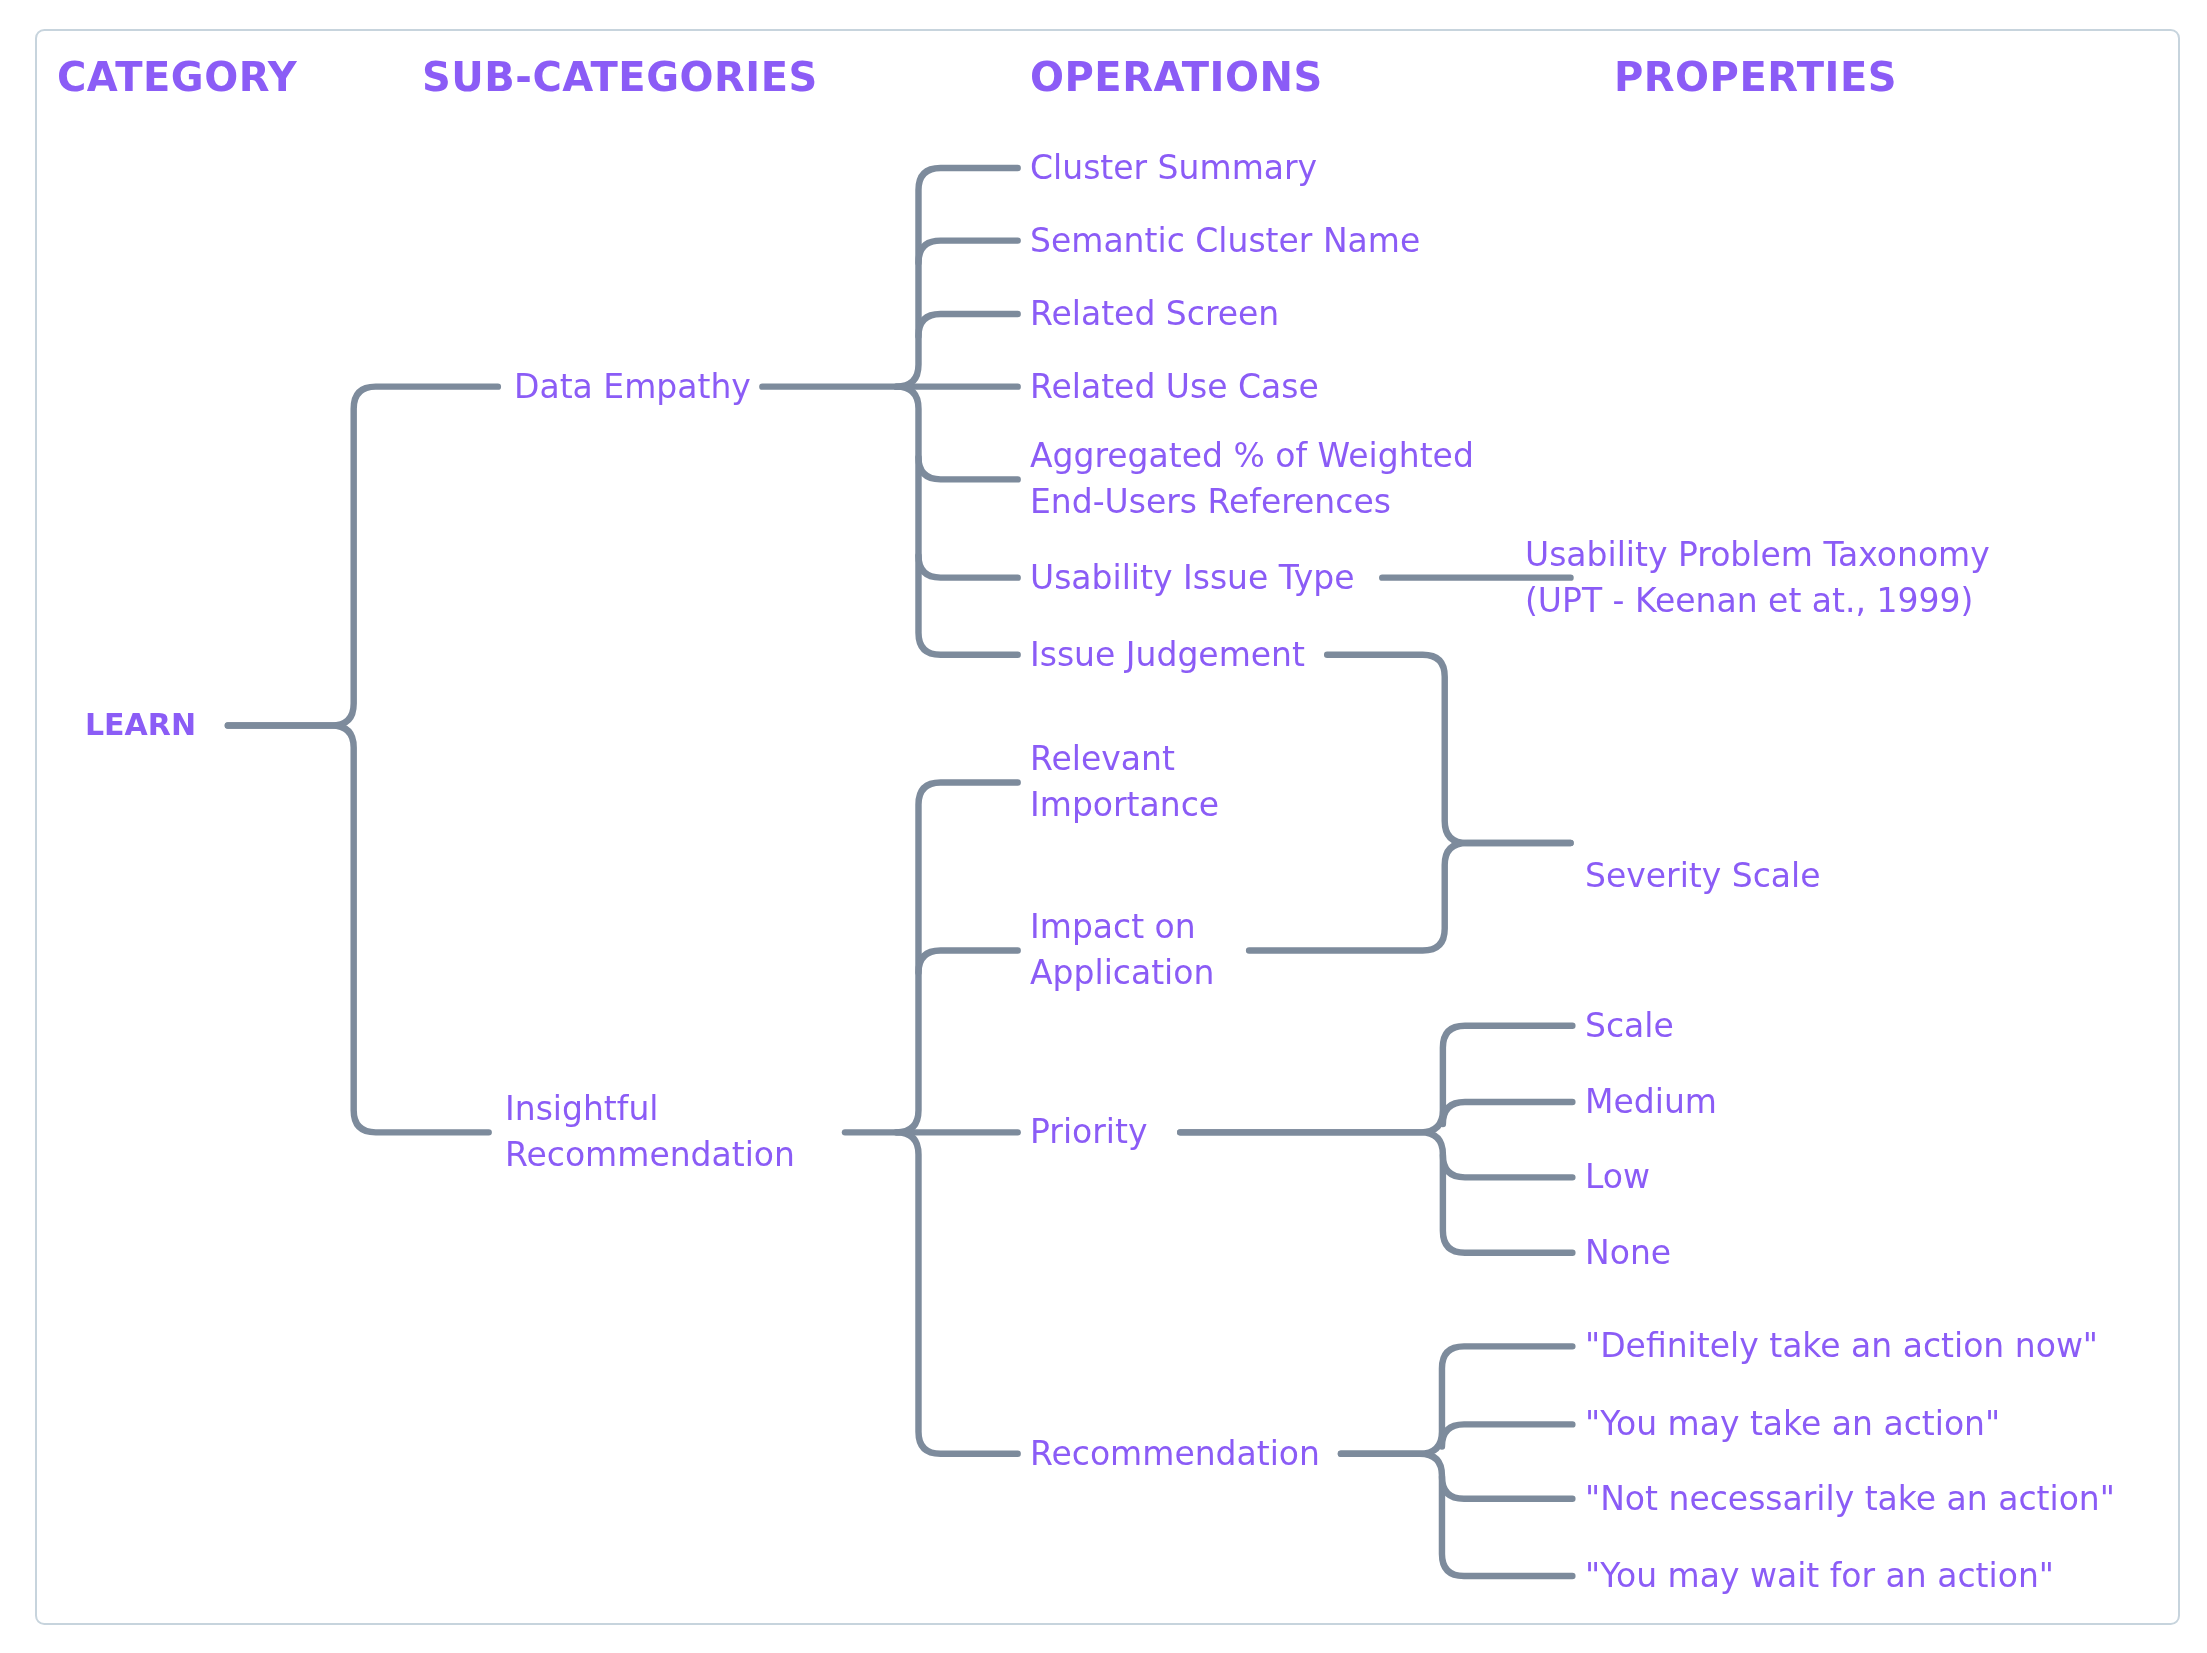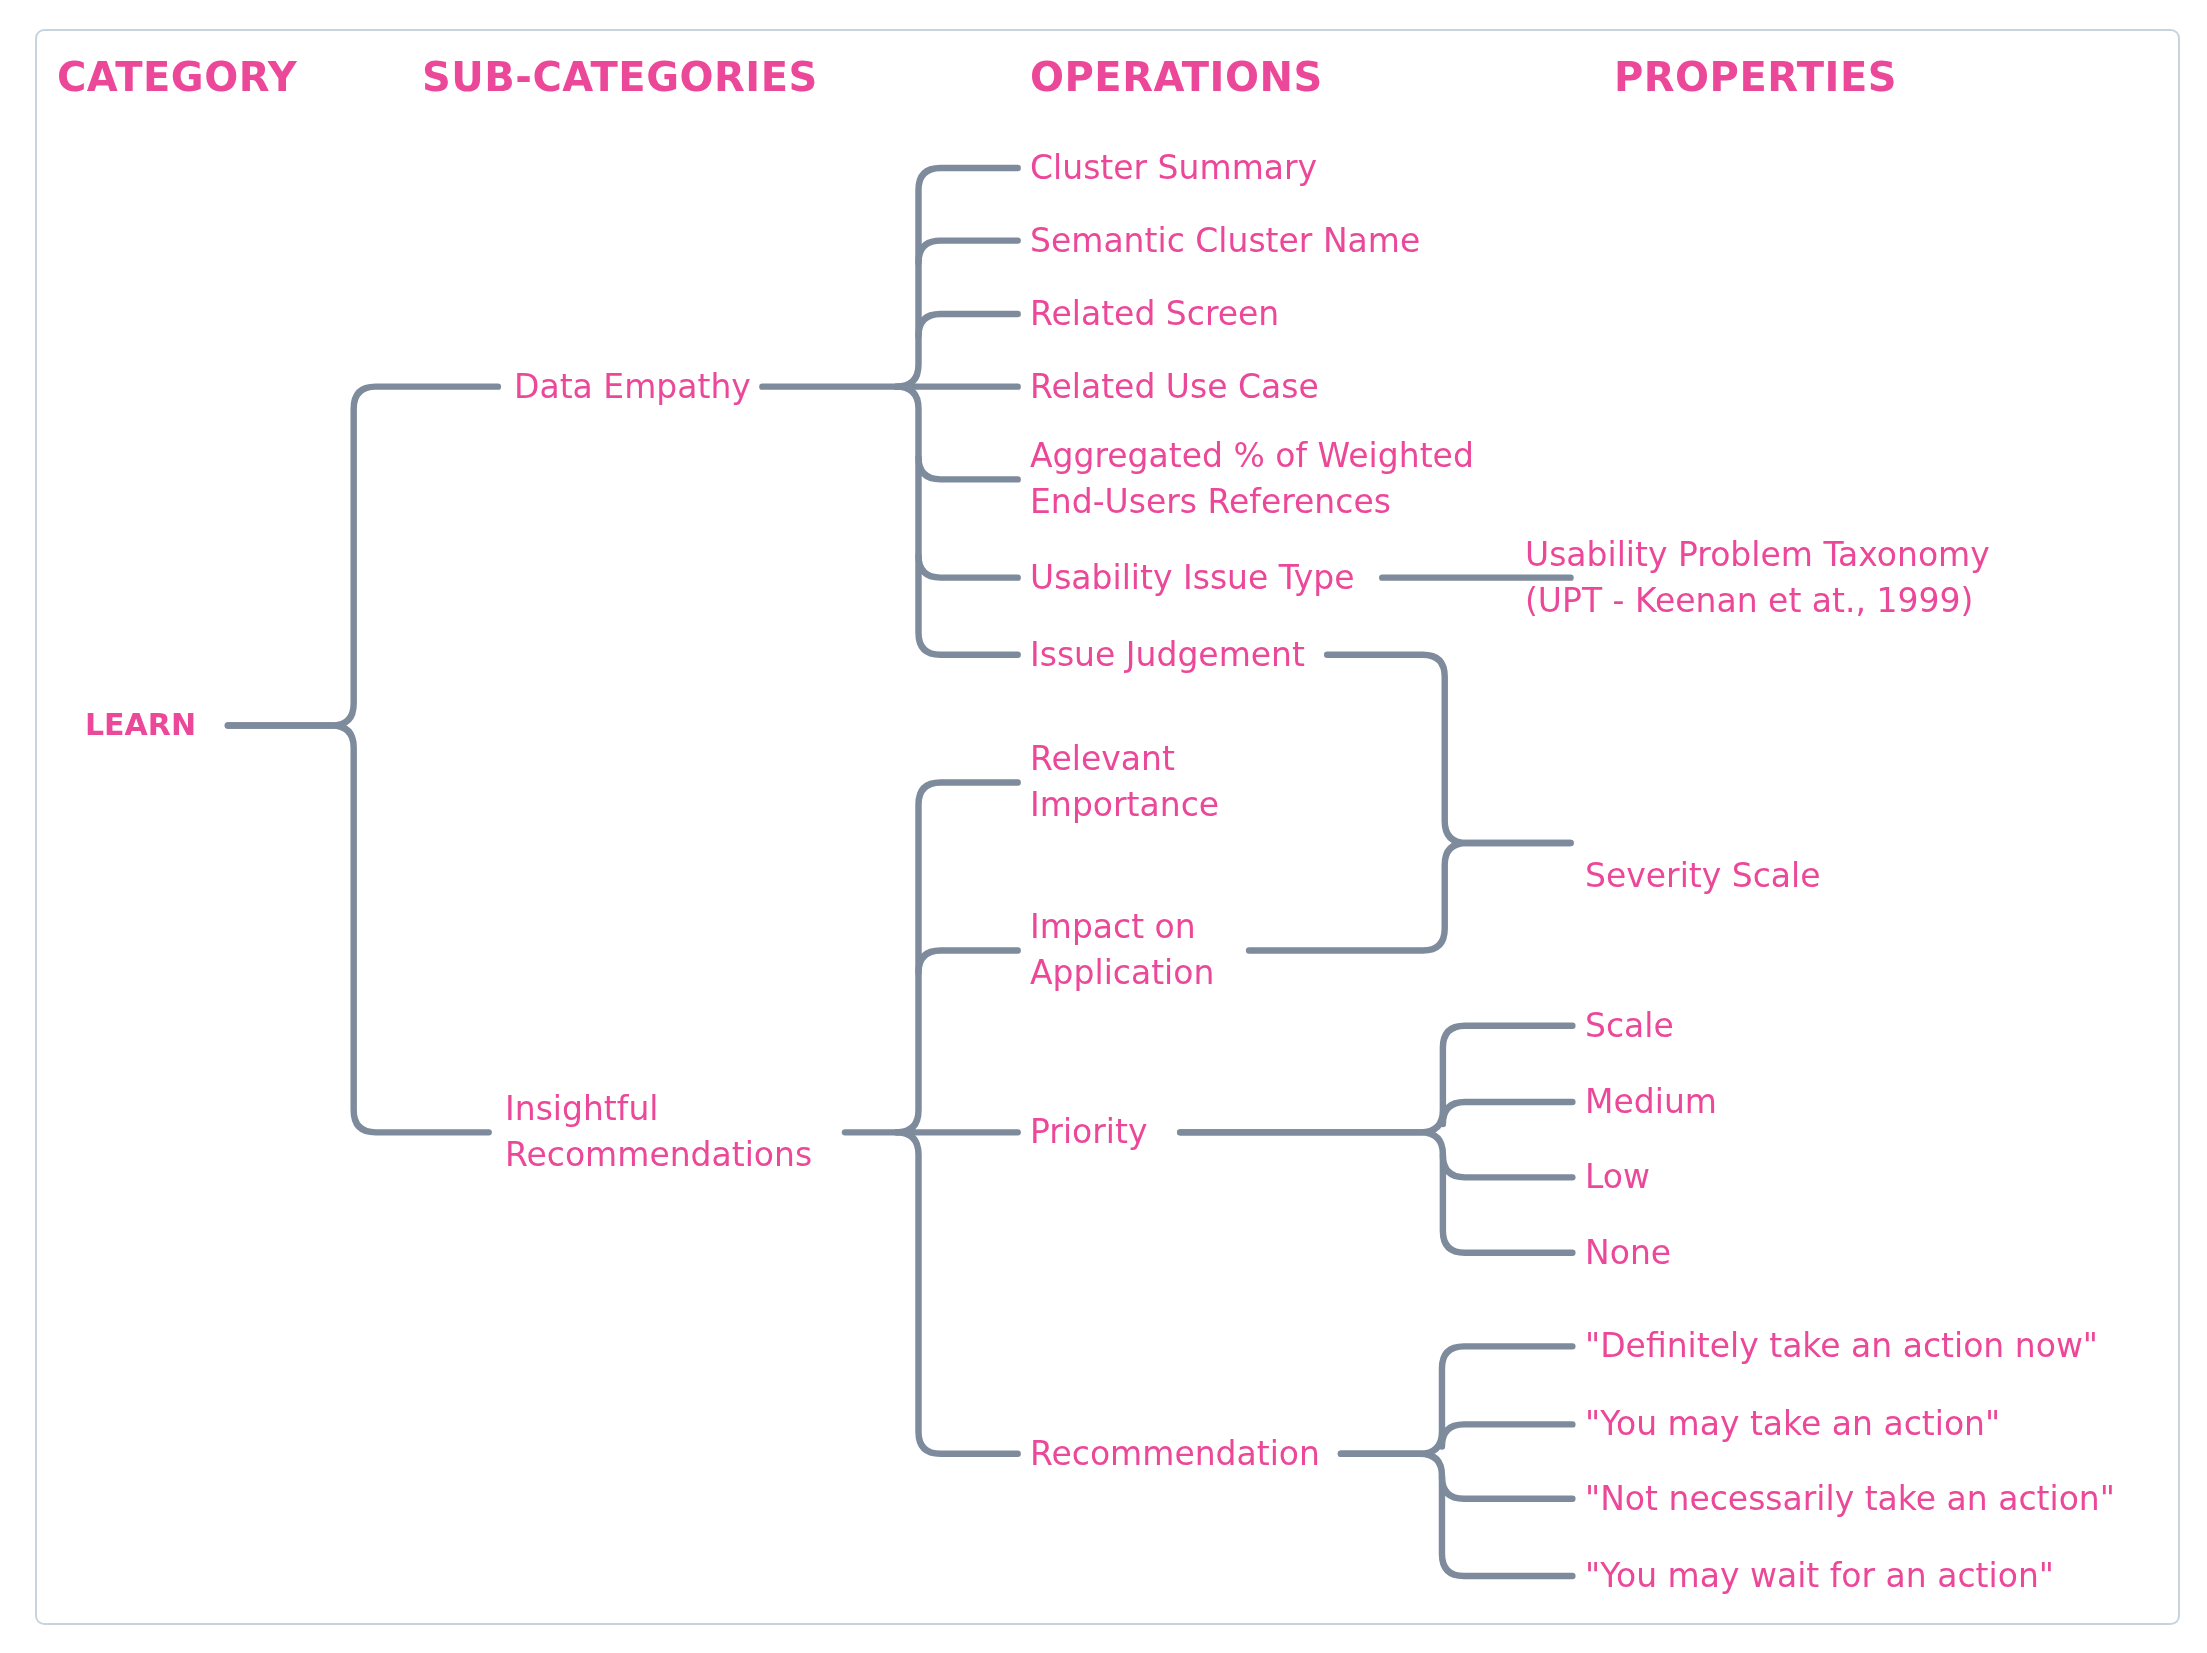--- a/index.html
+++ b/index.html
@@ -17,21 +17,21 @@
     border-radius:9.2px;
     background:#ffffff;
   }
   svg.wires{position:absolute;left:0;top:0;width:2208px;height:1654px;}
   svg.wires path{stroke:#7d8b9c;stroke-width:7;fill:none;stroke-linecap:round;stroke-linejoin:round;}
   .lbl{
     position:absolute;
     transform:translateY(-50%);
     font-size:33px;
     line-height:1.39;
-    color:#ec4899;
+    color:#8b5cf6;
     white-space:nowrap;
   }
   .wrap{white-space:normal;}
   .hdr{
     font-weight:bold;
     font-size:40px;
     letter-spacing:0.5px;
     white-space:nowrap;
   }
   .root{font-weight:bold;font-size:30px;}
@@ -91,21 +91,21 @@
   </svg>
 
   <div class="lbl hdr" style="left:57px;top:78px">CATEGORY</div>
   <div class="lbl hdr" style="left:422px;top:78px">SUB-CATEGORIES</div>
   <div class="lbl hdr" style="left:1030px;top:78px">OPERATIONS</div>
   <div class="lbl hdr" style="left:1614px;top:78px">PROPERTIES</div>
 
   <div class="lbl root" style="left:85px;top:725px">LEARN</div>
 
   <div class="lbl" style="left:514px;top:387px">Data Empathy</div>
-  <div class="lbl wrap" style="left:505px;top:1132px;width:367px">Insightful Recommendations</div>
+  <div class="lbl wrap" style="left:505px;top:1132px;width:367px">Insightful Recommendation</div>
 
   <div class="lbl" style="left:1030px;top:168px">Cluster Summary</div>
   <div class="lbl" style="left:1030px;top:241px">Semantic Cluster Name</div>
   <div class="lbl" style="left:1030px;top:314px">Related Screen</div>
   <div class="lbl" style="left:1030px;top:387px">Related Use Case</div>
   <div class="lbl wrap" style="left:1030px;top:479px;width:514px">Aggregated % of Weighted End-Users References</div>
   <div class="lbl" style="left:1030px;top:578px">Usability Issue Type</div>
   <div class="lbl" style="left:1030px;top:655px">Issue Judgement</div>
 
   <div class="lbl wrap" style="left:1030px;top:950px;width:230px">Impact on Application</div>

